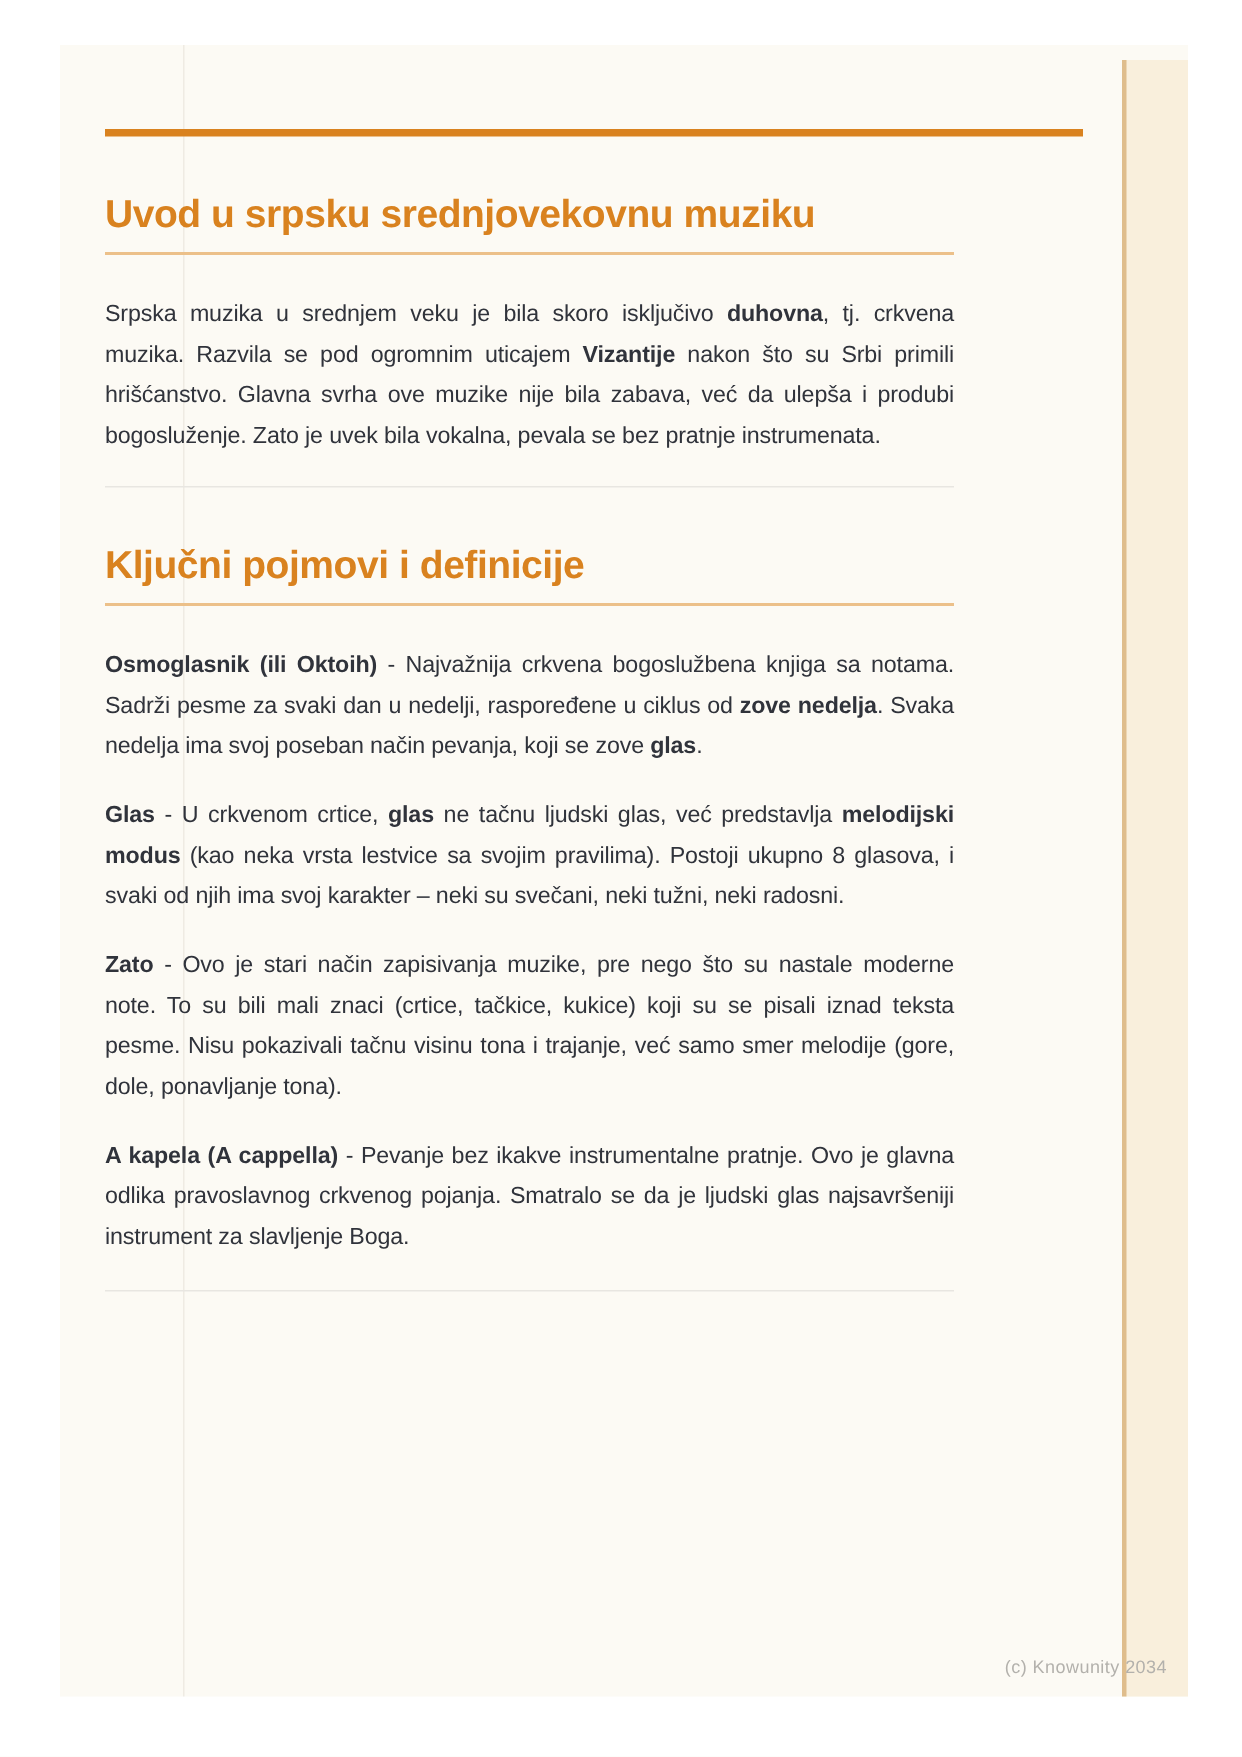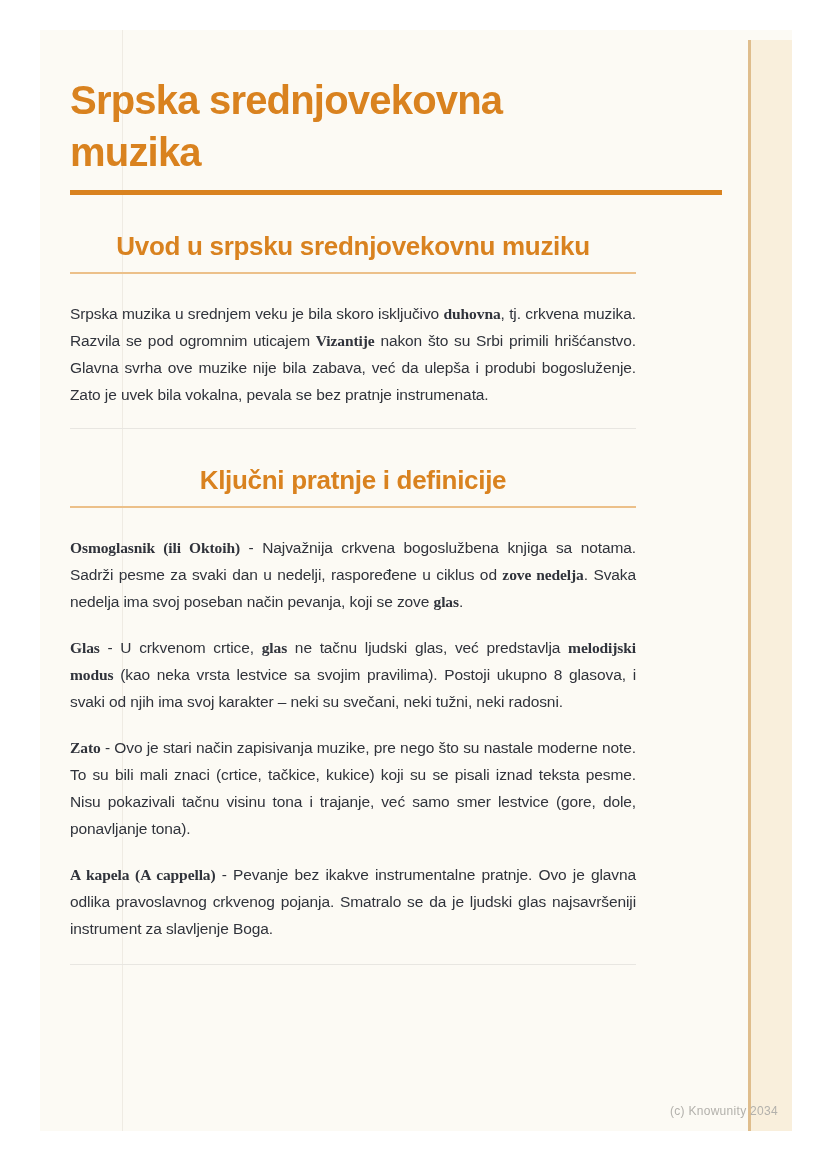--- a/index.html
+++ b/index.html
@@ -39,32 +39,32 @@
   h1.title{
     margin:0;font-size:40px;line-height:52px;font-weight:700;
     letter-spacing:-0.8px;color:var(--accent);
   }
   .title-rule{
     width:652px;height:5px;background:var(--accent);
     margin:12px 0 36px 0;
   }
   h2.section-heading{
     margin:0 0 10px 0;font-size:26px;line-height:31px;font-weight:700;
-    letter-spacing:-0.3px;color:var(--accent);text-align:center;
+    letter-spacing:-0.3px;color:var(--accent);
   }
   .heading-underline{
     width:100%;height:2px;background:var(--accent-light);
     margin:0 0 26px 0;
   }
   p.body{
     margin:0 0 19px 0;font-size:15.5px;line-height:27px;
     color:var(--text);text-align:justify;letter-spacing:-0.1px;
   }
   p.body.intro{margin-bottom:20px;}
-  p.body .b{font-weight:700;font-family:Liberation Serif, serif;}
+  p.body .b{font-weight:700;}
   .section-divider{
     width:100%;height:1px;background:var(--divider);
     margin:0 0 36px 0;
   }
   .bottom-divider{
     width:100%;height:1px;background:var(--divider);
     margin:22px 0 0 0;
   }
   .footer-credit{
     position:absolute;right:14px;bottom:13px;z-index:3;
@@ -72,35 +72,34 @@
   }
 </style>
 </head>
 <body>
 
 <div class="page">
   <div class="texture-line"></div>
   <div class="edge-stripe"></div>
 
   <div class="content">
-    <h1 class="title">Srpska srednjovekovna muzika</h1>
     <div class="title-rule"></div>
 
     <section>
       <h2 class="section-heading">Uvod u srpsku srednjovekovnu muziku</h2>
       <div class="heading-underline"></div>
       <p class="body intro"><span>Srpska muzika u srednjem veku je bila skoro isključivo </span><span class="b">duhovna</span><span>, tj. crkvena muzika. Razvila se pod ogromnim uticajem </span><span class="b">Vizantije</span><span> nakon što su Srbi primili hrišćanstvo. Glavna svrha ove muzike nije bila zabava, već da ulepša i produbi bogosluženje. Zato je uvek bila vokalna, pevala se bez pratnje instrumenata.</span></p>
       <div class="section-divider"></div>
     </section>
 
     <section>
-      <h2 class="section-heading">Ključni pratnje i definicije</h2>
+      <h2 class="section-heading">Ključni pojmovi i definicije</h2>
       <div class="heading-underline"></div>
       <p class="body"><span class="b">Osmoglasnik (ili Oktoih)</span><span> - Najvažnija crkvena bogoslužbena knjiga sa notama. Sadrži pesme za svaki dan u nedelji, raspoređene u ciklus od </span><span class="b">zove nedelja</span><span>. Svaka nedelja ima svoj poseban način pevanja, koji se zove </span><span class="b">glas</span><span>.</span></p>
       <p class="body"><span class="b">Glas</span><span> - U crkvenom crtice, </span><span class="b">glas</span><span> ne tačnu ljudski glas, već predstavlja </span><span class="b">melodijski modus</span><span> (kao neka vrsta lestvice sa svojim pravilima). Postoji ukupno 8 glasova, i svaki od njih ima svoj karakter – neki su svečani, neki tužni, neki radosni.</span></p>
-      <p class="body"><span class="b">Zato</span><span> - Ovo je stari način zapisivanja muzike, pre nego što su nastale moderne note. To su bili mali znaci (crtice, tačkice, kukice) koji su se pisali iznad teksta pesme. Nisu pokazivali tačnu visinu tona i trajanje, već samo smer lestvice (gore, dole, ponavljanje tona).</span></p>
+      <p class="body"><span class="b">Zato</span><span> - Ovo je stari način zapisivanja muzike, pre nego što su nastale moderne note. To su bili mali znaci (crtice, tačkice, kukice) koji su se pisali iznad teksta pesme. Nisu pokazivali tačnu visinu tona i trajanje, već samo smer melodije (gore, dole, ponavljanje tona).</span></p>
       <p class="body"><span class="b">A kapela (A cappella)</span><span> - Pevanje bez ikakve instrumentalne pratnje. Ovo je glavna odlika pravoslavnog crkvenog pojanja. Smatralo se da je ljudski glas najsavršeniji instrument za slavljenje Boga.</span></p>
       <div class="bottom-divider"></div>
     </section>
   </div>
 
   <div class="footer-credit">(c) Knowunity 2034</div>
 </div>
 
 </body></html>

